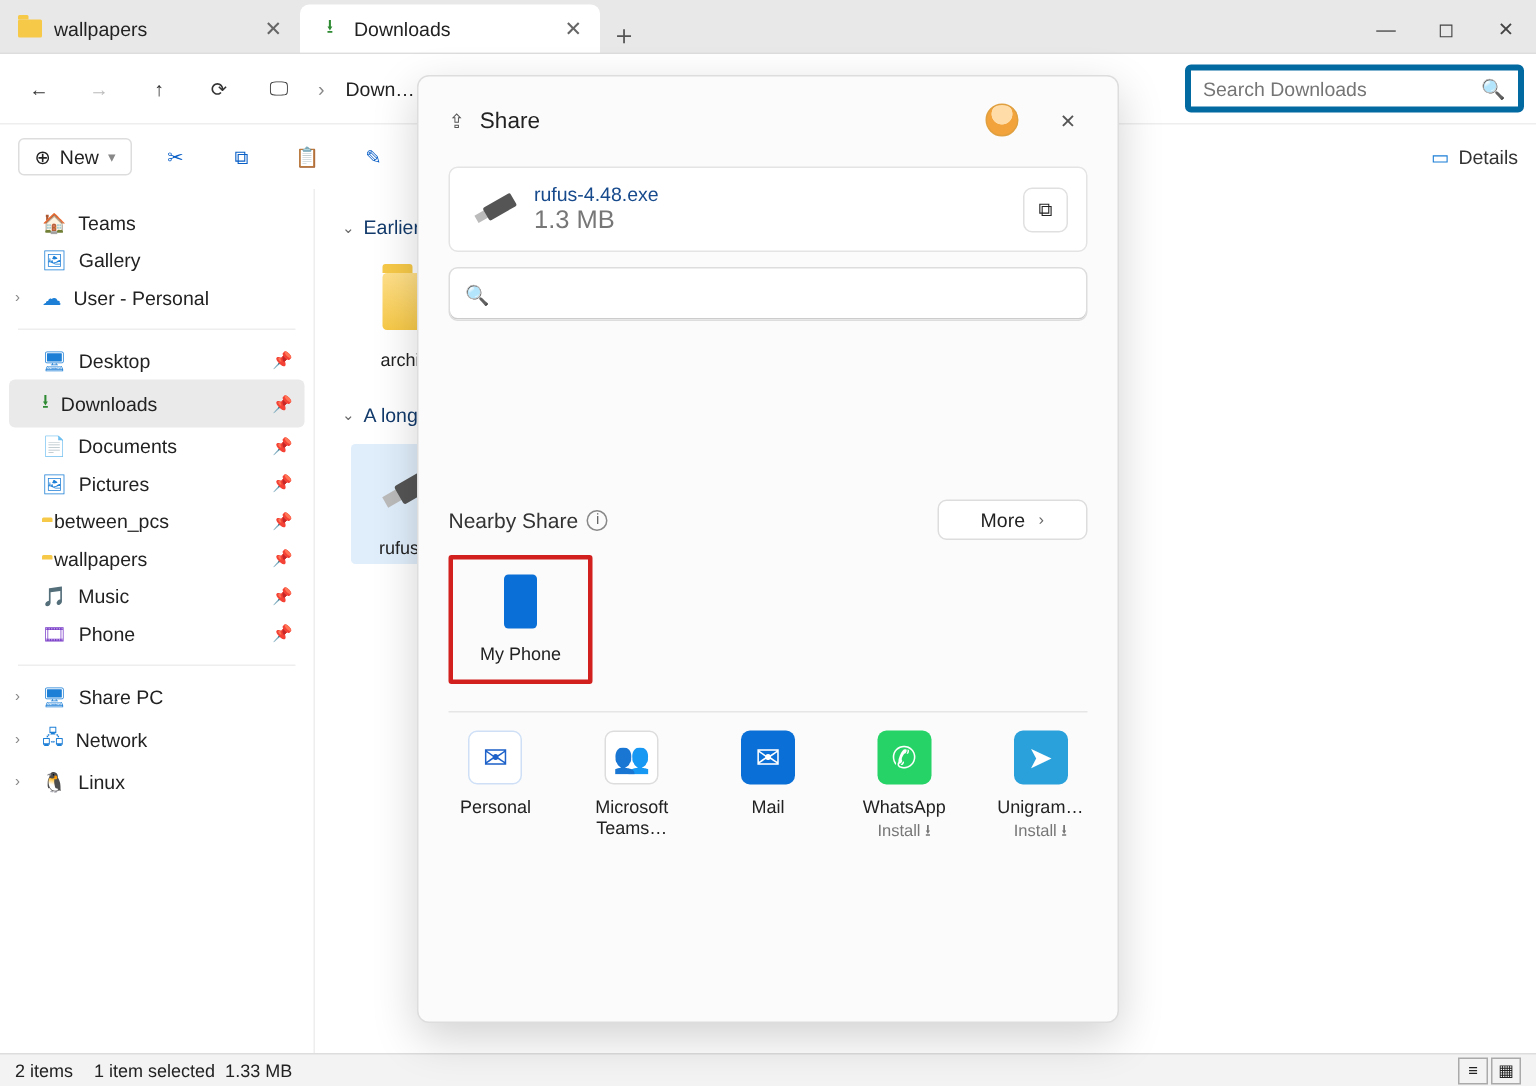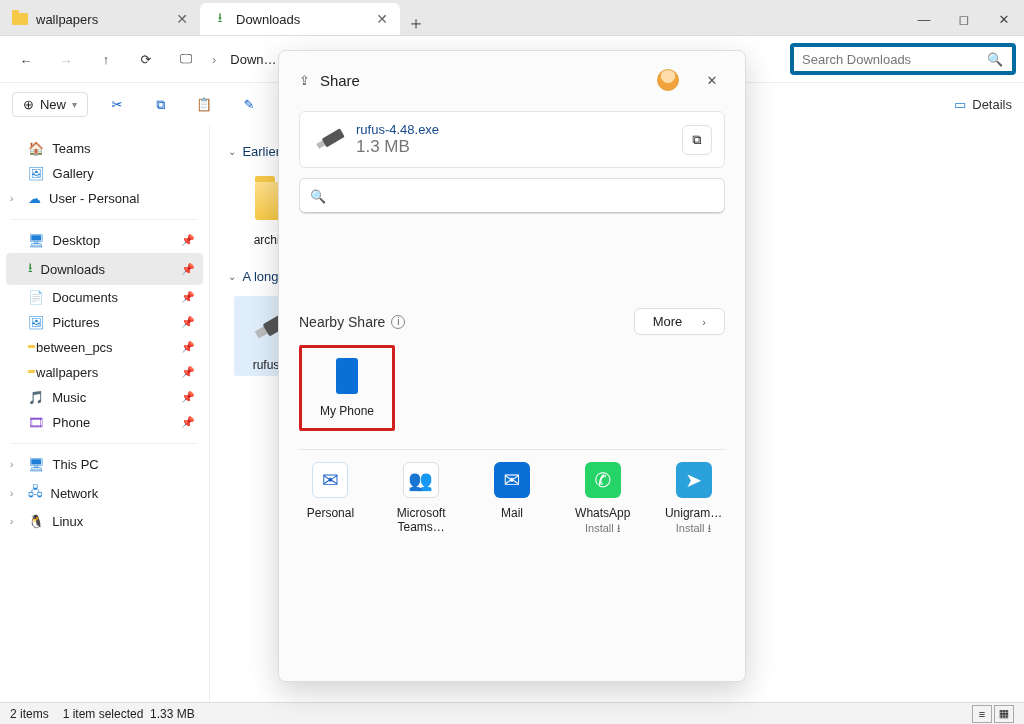--- a/index.html
+++ b/index.html
@@ -60,24 +60,24 @@
   .share-head .avatar { margin-left: auto; width: 22px; height: 22px; border-radius: 50%; background: radial-gradient(circle at 50% 30%, #ffdca8 40%, #f2a33c 42%); border: 1px solid #e0a040; }
   .share-head .close { margin-left: 10px; width: 26px; height: 26px; display: flex; align-items: center; justify-content: center; cursor: pointer; color: #555; border-radius: 4px; }
   .share-file { margin-top: 18px; border: 1px solid #e4e4e4; border-radius: 6px; background: #fff; padding: 10px 12px; display: flex; align-items: center; gap: 10px; }
   .share-file .thumb { width: 34px; height: 34px; display: flex; align-items: center; justify-content: center; }
   .share-file .meta .name { font-size: 13px; color: #174a8c; }
   .share-file .meta .size { font-size: 17px; color: #777; }
   .share-file .copy { margin-left: auto; width: 30px; height: 30px; border: 1px solid #e0e0e0; border-radius: 6px; display: flex; align-items: center; justify-content: center; cursor: pointer; }
   .share-search { margin-top: 10px; border: 1px solid #ddd; border-radius: 6px; height: 36px; display: flex; align-items: center; padding: 0 10px; background: #fff; box-shadow: inset 0 -1px 0 #ccc; }
   .share-search input { border: none; outline: none; flex: 1; font-size: 13px; background: transparent; }
 
-  .nearby-row { margin-top: 94px; display: flex; align-items: center; }
+  .nearby-row { margin-top: 119px; display: flex; align-items: center; }
   .nearby-row .label { font-size: 14px; color: #333; }
   .nearby-row .info { margin-left: 6px; width: 14px; height: 14px; border: 1px solid #888; border-radius: 50%; font-size: 10px; display: flex; align-items: center; justify-content: center; color: #666; }
-  .nearby-row .more { margin-left: auto; border: 1px solid #ddd; border-radius: 6px; padding: 5px 18px; display: flex; align-items: center; gap: 20px; cursor: pointer; background: #fff; font-size: 13px; }
+  .nearby-row .more { margin-left: auto; border: 1px solid #ddd; border-radius: 6px; padding: 5px 28px; display: flex; align-items: center; gap: 9px; cursor: pointer; background: #fff; font-size: 13px; }
 
   .device-box { margin-top: 10px; width: 96px; border: 3px solid #d2201f; display: flex; flex-direction: column; align-items: center; padding: 10px 4px; cursor: pointer; border-radius: 2px; }
   .device-box .phone { width: 22px; height: 36px; background: #0a6fd6; border-radius: 3px; }
   .device-box .cap { margin-top: 10px; font-size: 12px; }
 
   .share-divider { height: 1px; background: #e6e6e6; margin: 18px 0 12px; }
   .share-using { font-size: 14px; color: #333; margin-bottom: 14px; }
   .apps { display: flex; gap: 28px; }
   .app { width: 76px; display: flex; flex-direction: column; align-items: center; cursor: pointer; }
   .app .aicon { width: 36px; height: 36px; border-radius: 6px; display: flex; align-items: center; justify-content: center; margin-bottom: 8px; font-size: 20px; color: #fff; }
@@ -200,21 +200,21 @@
       </div>
     <div class="side-item">
         <span style="color:#7b3fc9">🎞</span>
         <span>Phone</span>
         <span class="pin">📌</span>
       </div>
     <div class="side-sep"></div>
     <div class="side-item">
         <span class="chev">›</span>
         <span style="color:#1e7fd6">🖥</span>
-        <span>This PC</span>
+        <span>Share PC</span>
       </div>
     <div class="side-item">
         <span class="chev">›</span>
         <span style="color:#1e7fd6">🖧</span>
         <span>Network</span>
       </div>
     <div class="side-item">
         <span class="chev">›</span>
         <span>🐧</span>
         <span>Linux</span>

